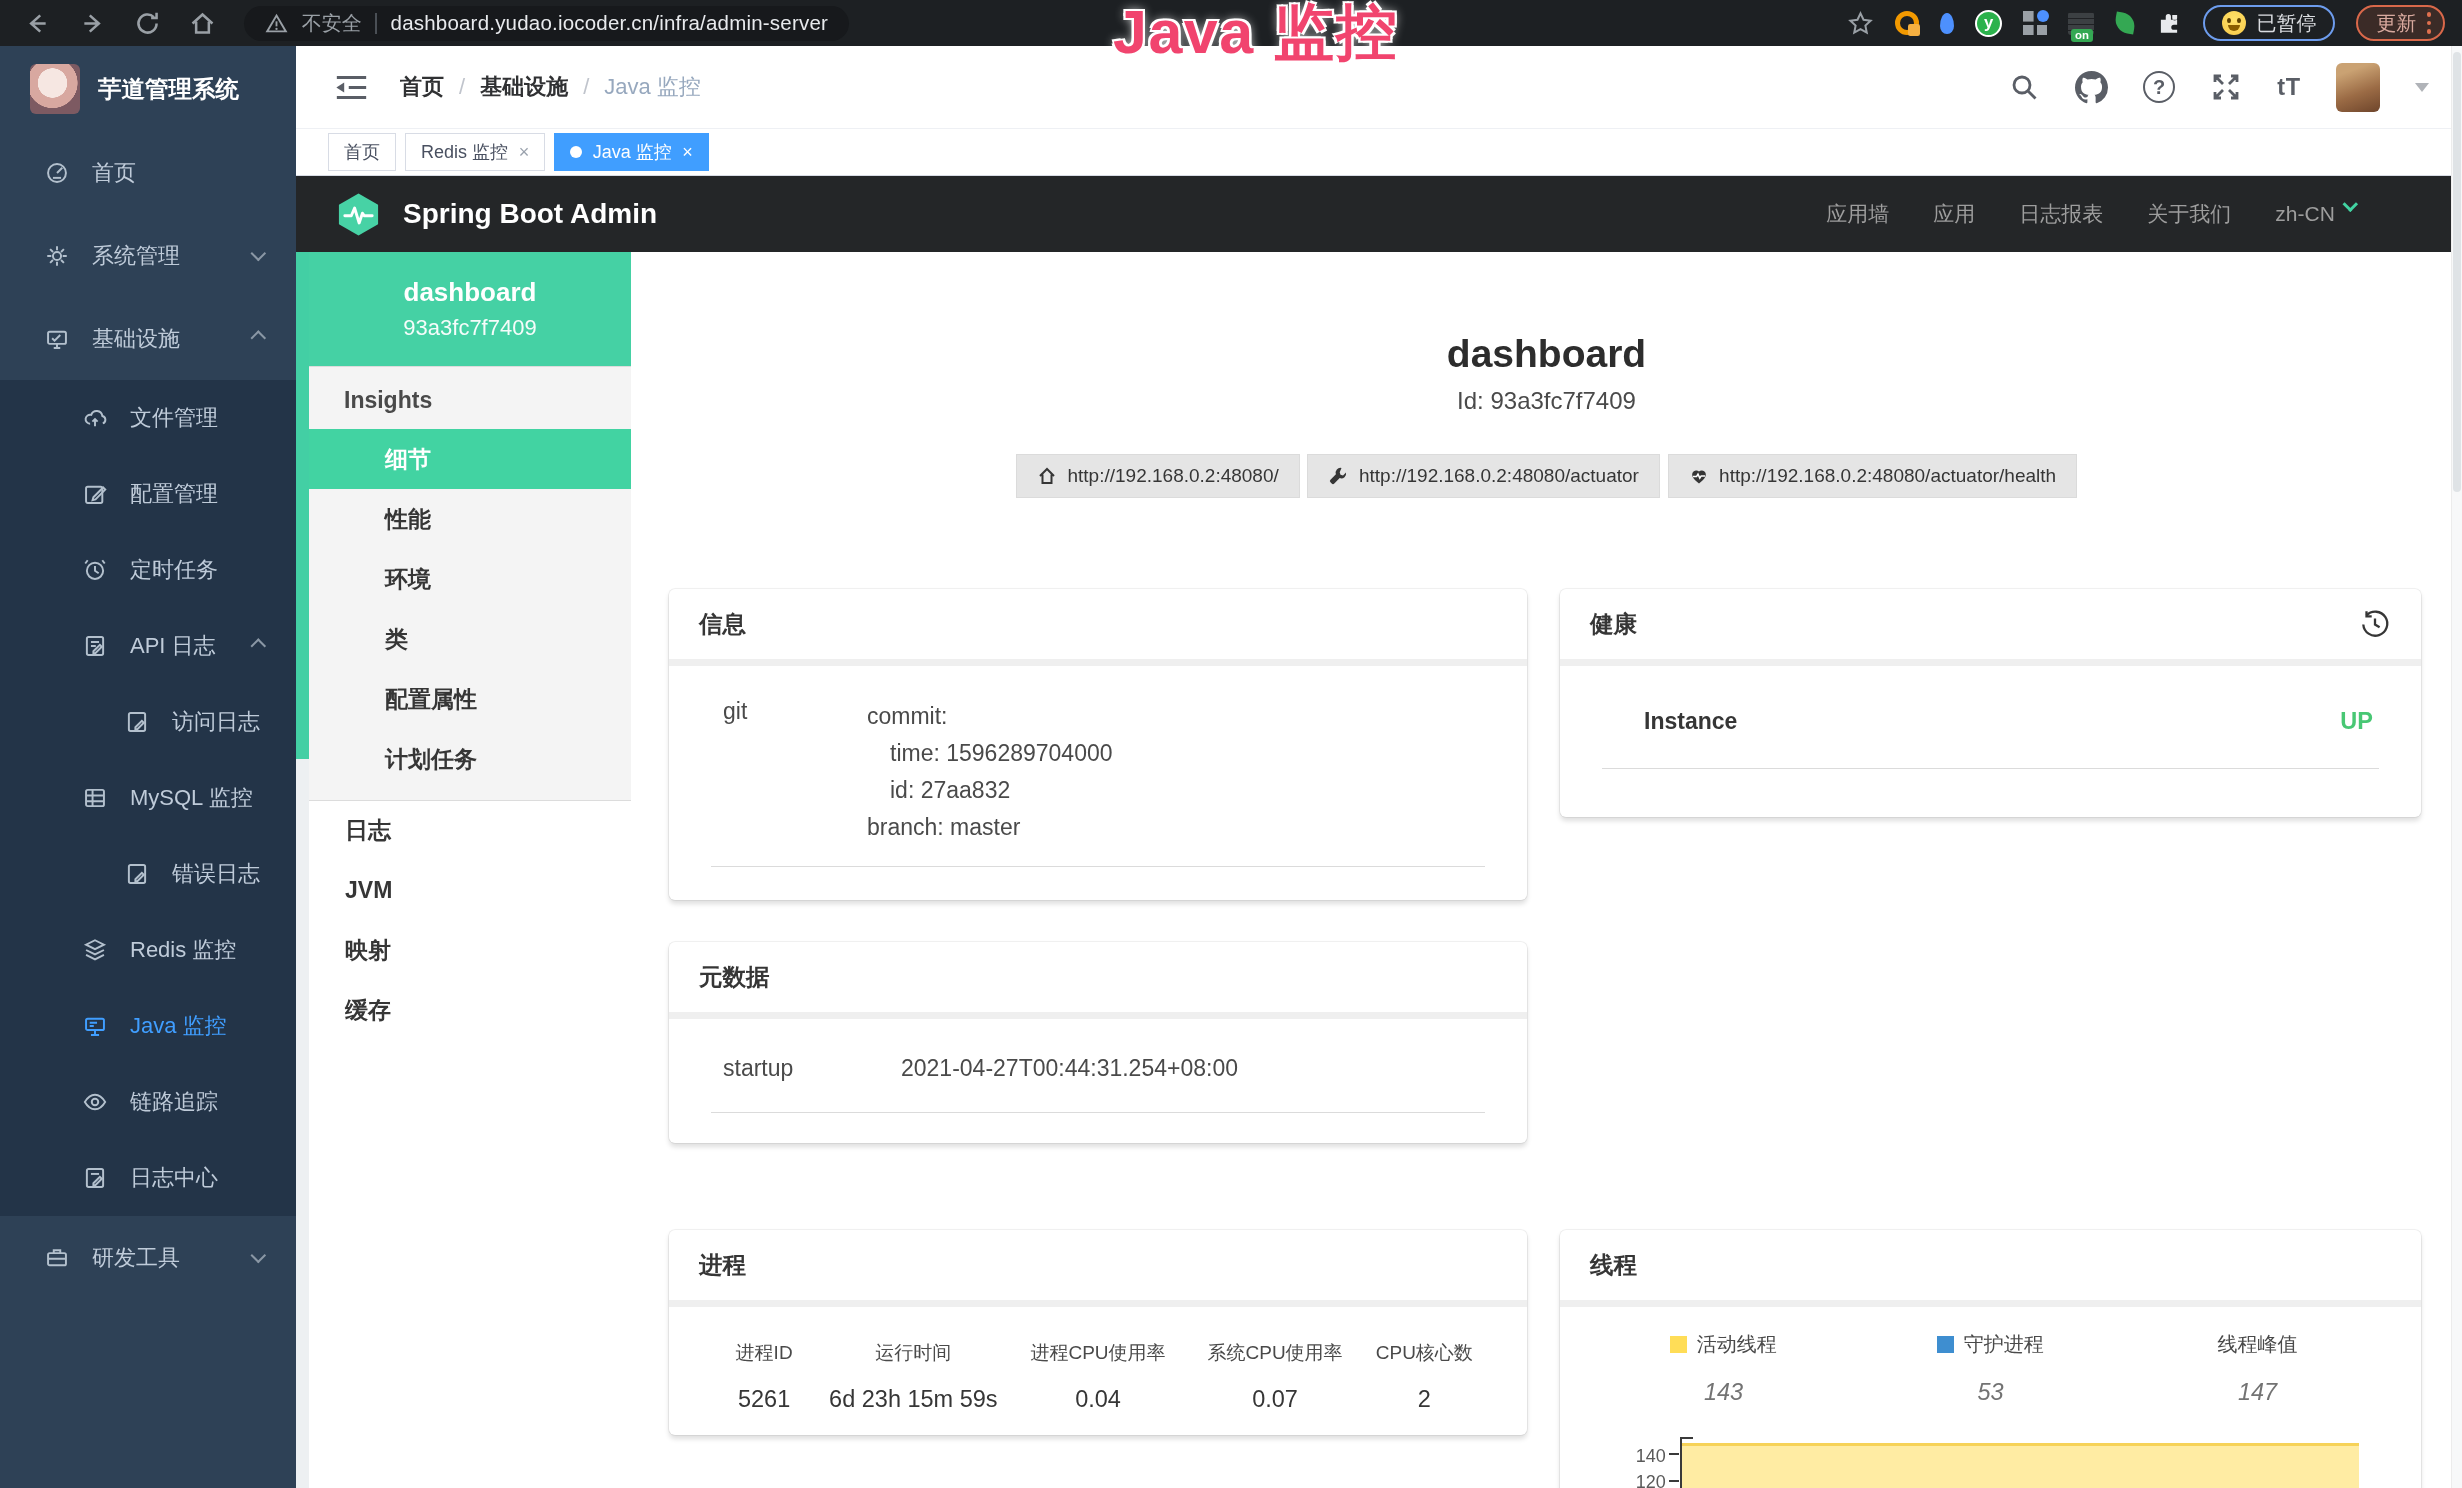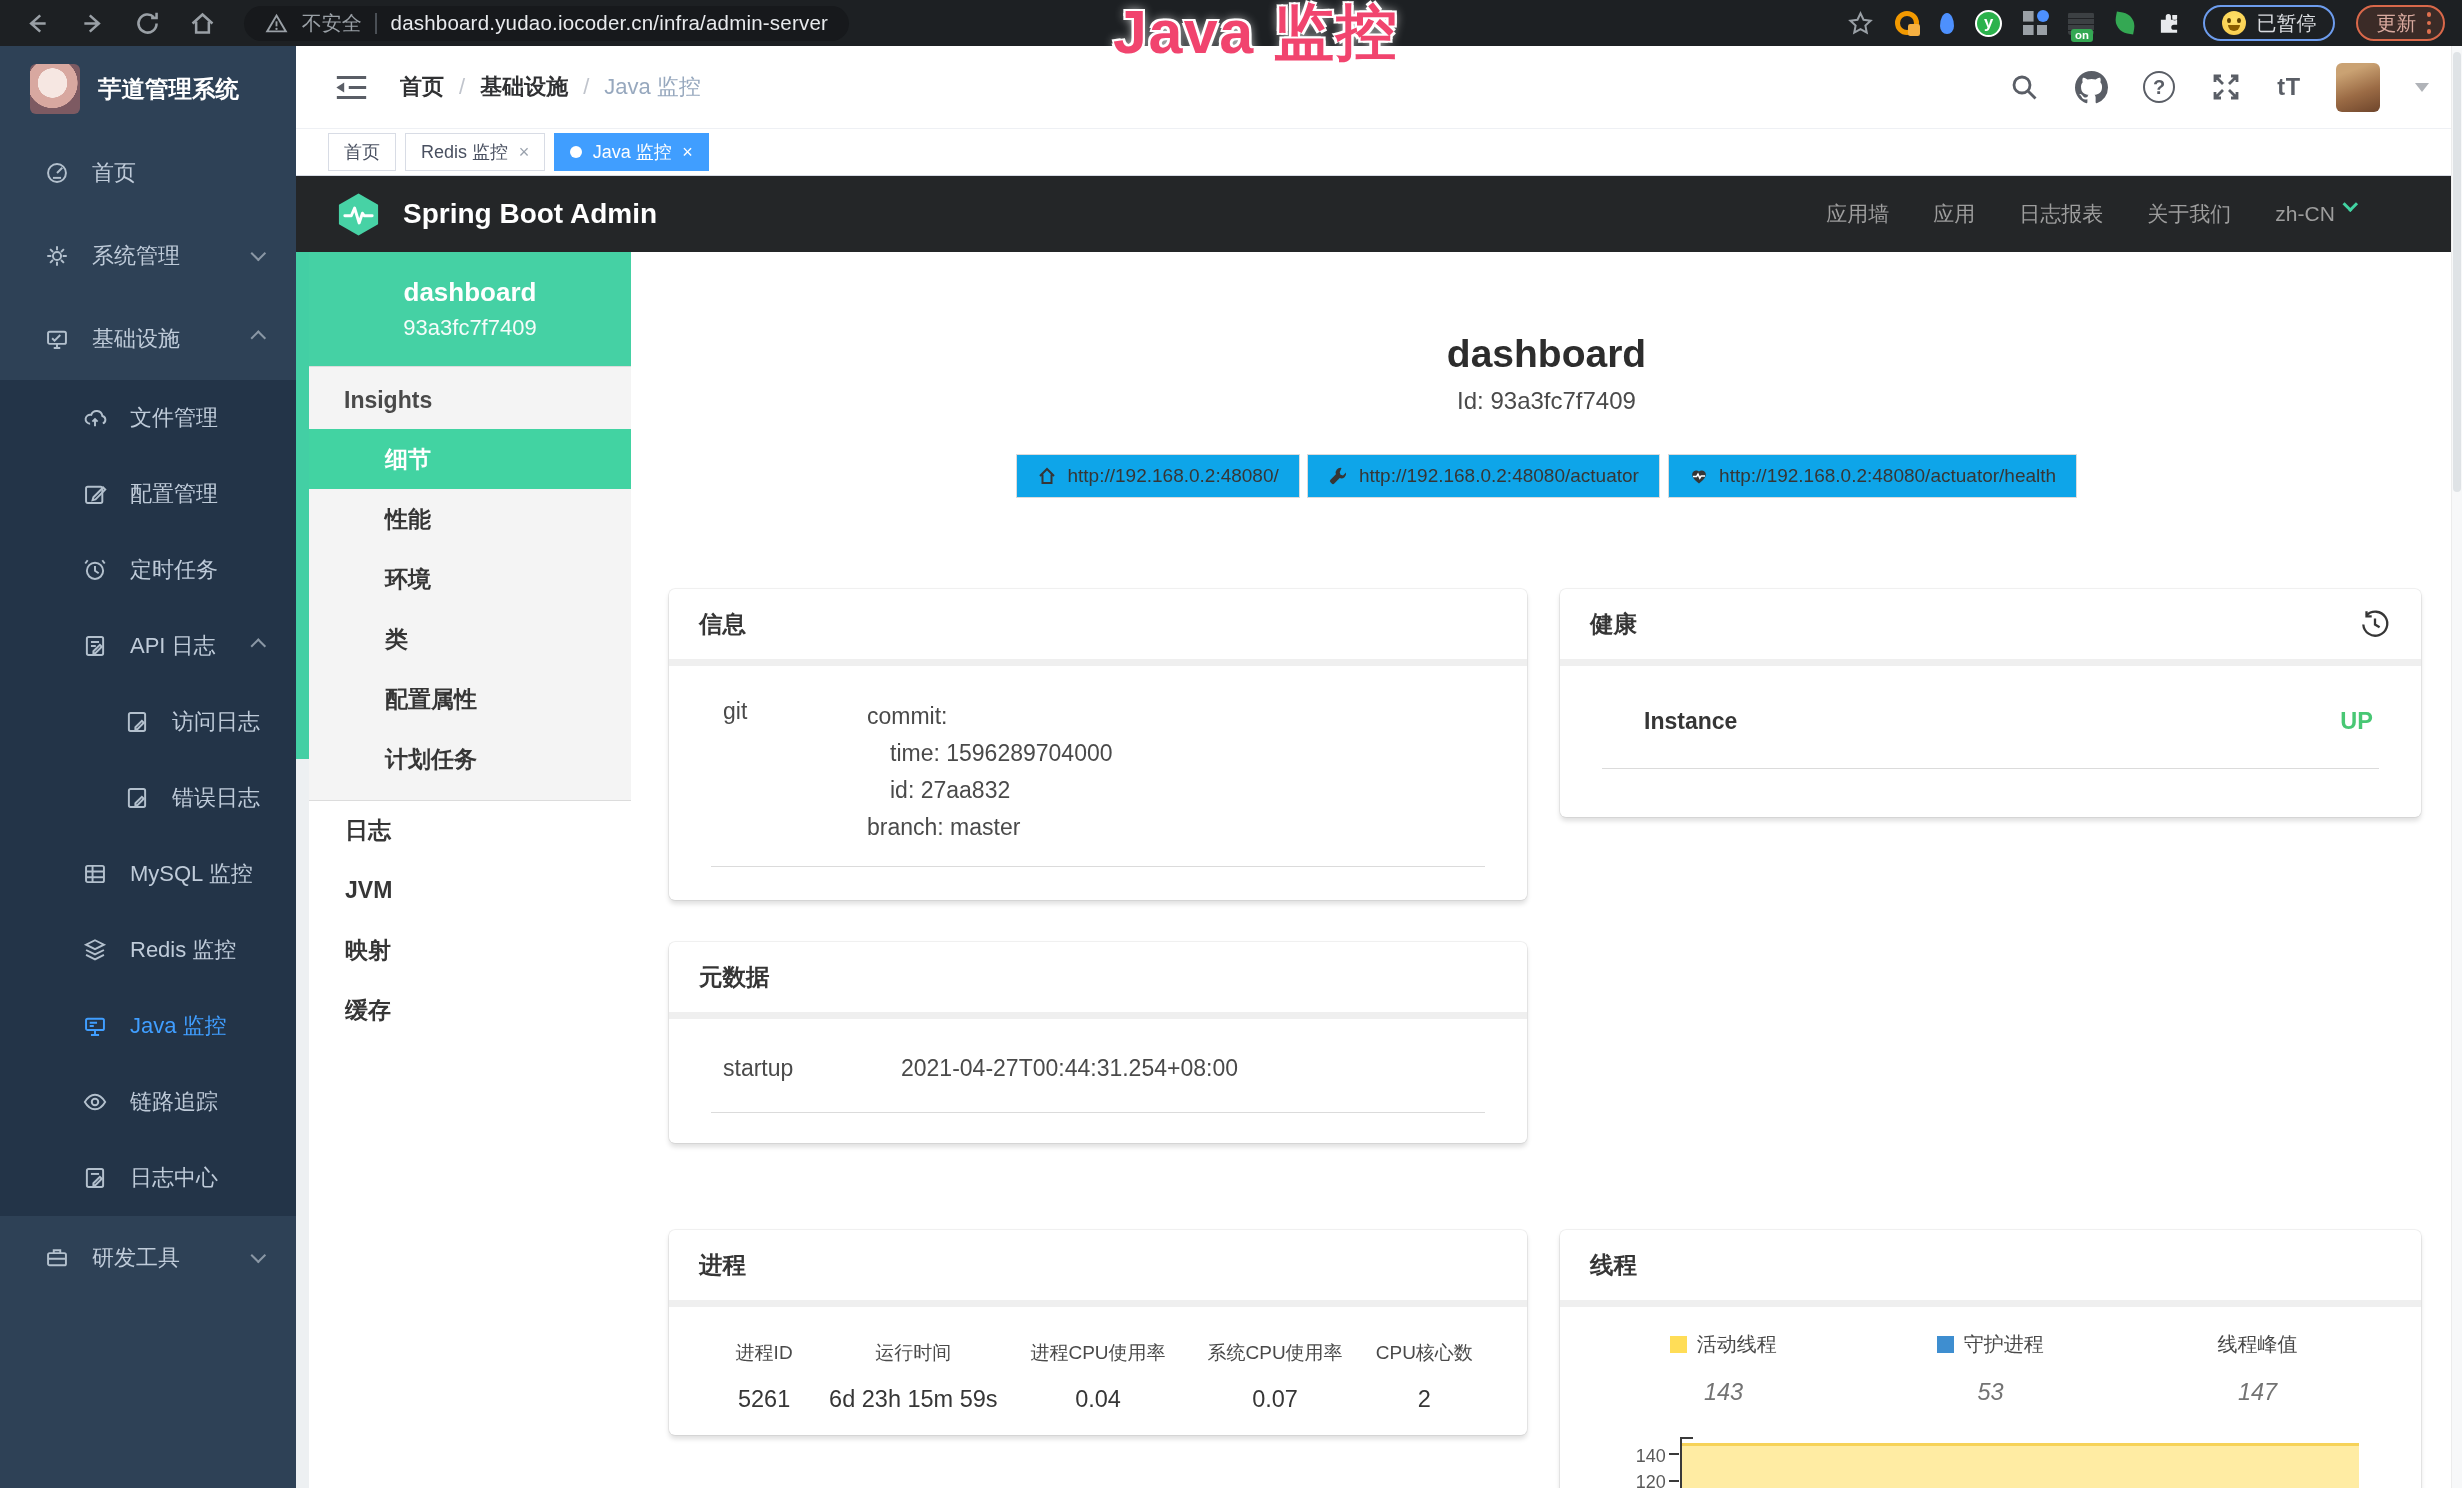--- a/index.html
+++ b/index.html
@@ -102,21 +102,21 @@
   .insights-label { padding:20px 0 15px 35px; font-weight:700; color:#4a4a4a; }
   .side-item { height:60px; display:flex; align-items:center; padding-left:76px; cursor:pointer;font-weight:bold; }
   .side-item.root { padding-left:36px; }
   .side-item.active { background:#42d3a2; color:#fff; }
 
   .sba-content { flex:1; position:relative; background:#fff; min-width:0; }
   .inst-title { margin-top:80px; text-align:center; font-size:39px; font-weight:700; color:#2d2d2d; }
   .inst-sub { margin-top:10.6px; text-align:center; font-size:24px; color:#4a4a4a; }
   .linkrow { margin-top:39px; display:flex; justify-content:center; gap:7.6px; }
   .linkbtn { display:flex; align-items:center; gap:10.6px; height:44px; padding:0 20px; border:1.5px solid #dbdbdb;
-    background:#0ea5e9; font-size:19px; color:#363636; cursor:pointer; }
+    background:#e5e5e5; font-size:19px; color:#363636; cursor:pointer; }
 
   .col-left { position:absolute; left:38px; top:337px; width:858px; }
   .col-right { position:absolute; left:929px; top:337px; width:861px; }
 
   .card { background:#fff; border-radius:6px; box-shadow:0 3.8px 5.3px rgba(10,10,10,.13), 0 0 0 0.8px rgba(10,10,10,.07); }
   .card-h { height:77px; padding:0 30px; display:flex; align-items:center; font-size:23.5px; font-weight:700; color:#363636;
     border-bottom:7.6px solid #efefef; }
   .card-b { padding:0 42px; font-size:23px; color:#4a4a4a; }
   .rule { border-bottom:1.5px solid #dbdbdb; }
 
@@ -327,37 +327,37 @@
       </div>
       <div class="mi lvl2">
         <span class="ic">
             <svg width="26" height="26" viewBox="0 0 32 32" fill="none" stroke="currentColor" stroke-width="2.4">
               <rect x="6" y="5" width="20" height="22" rx="2"></rect>
               <path d="M14 22.5 l8-8 2.4 2.4 -8 8 H14z"></path>
             </svg>
           </span>
         <span>访问日志</span>
       </div>
+      <div class="mi">
+        <span class="ic">
+            <svg width="26" height="26" viewBox="0 0 32 32" fill="none" stroke="currentColor" stroke-width="2.4">
+              <rect x="5" y="6" width="22" height="20" rx="2"></rect>
+              <path d="M5 13h22 M5 20h22 M13 6v20"></path>
+            </svg>
+          </span>
+        <span>MySQL 监控</span>
+      </div>
       <div class="mi lvl2">
         <span class="ic">
             <svg width="26" height="26" viewBox="0 0 32 32" fill="none" stroke="currentColor" stroke-width="2.4">
               <rect x="6" y="5" width="20" height="22" rx="2"></rect>
               <path d="M14 22.5 l8-8 2.4 2.4 -8 8 H14z"></path>
             </svg>
           </span>
         <span>错误日志</span>
-      </div>
-      <div class="mi">
-        <span class="ic">
-            <svg width="26" height="26" viewBox="0 0 32 32" fill="none" stroke="currentColor" stroke-width="2.4">
-              <rect x="5" y="6" width="22" height="20" rx="2"></rect>
-              <path d="M5 13h22 M5 20h22 M13 6v20"></path>
-            </svg>
-          </span>
-        <span>MySQL 监控</span>
       </div>
       <div class="mi">
         <span class="ic">
             <svg width="26" height="26" viewBox="0 0 32 32" fill="none" stroke="currentColor" stroke-width="2.4">
               <path d="M16 4 l11 5.5 L16 15 5 9.5z"></path>
               <path d="M5 16 l11 5.5 L27 16"></path>
               <path d="M5 22 l11 5.5 L27 22"></path>
             </svg>
           </span>
         <span>Redis 监控</span>

